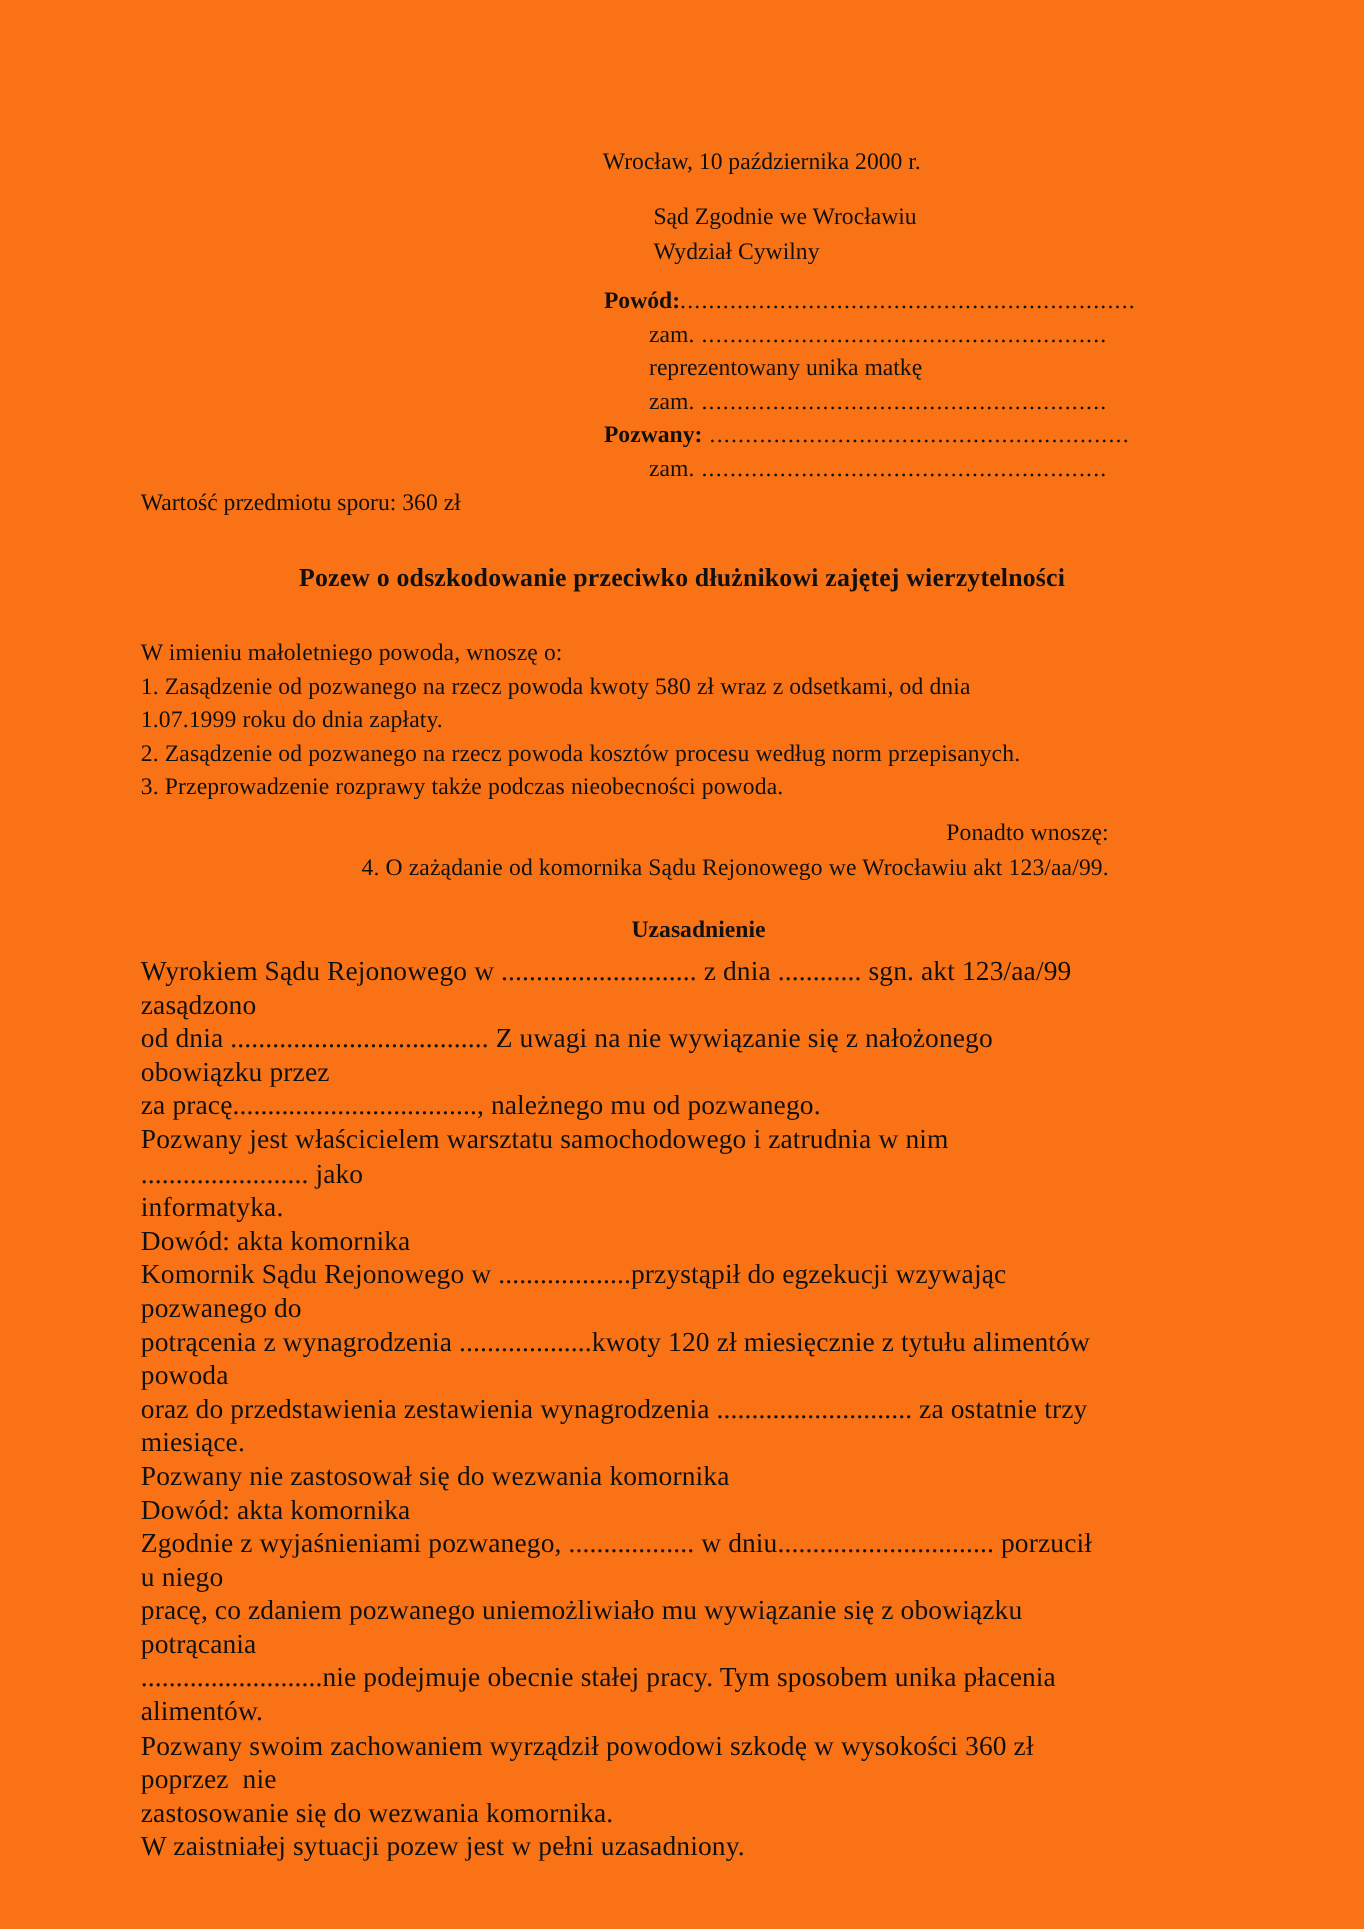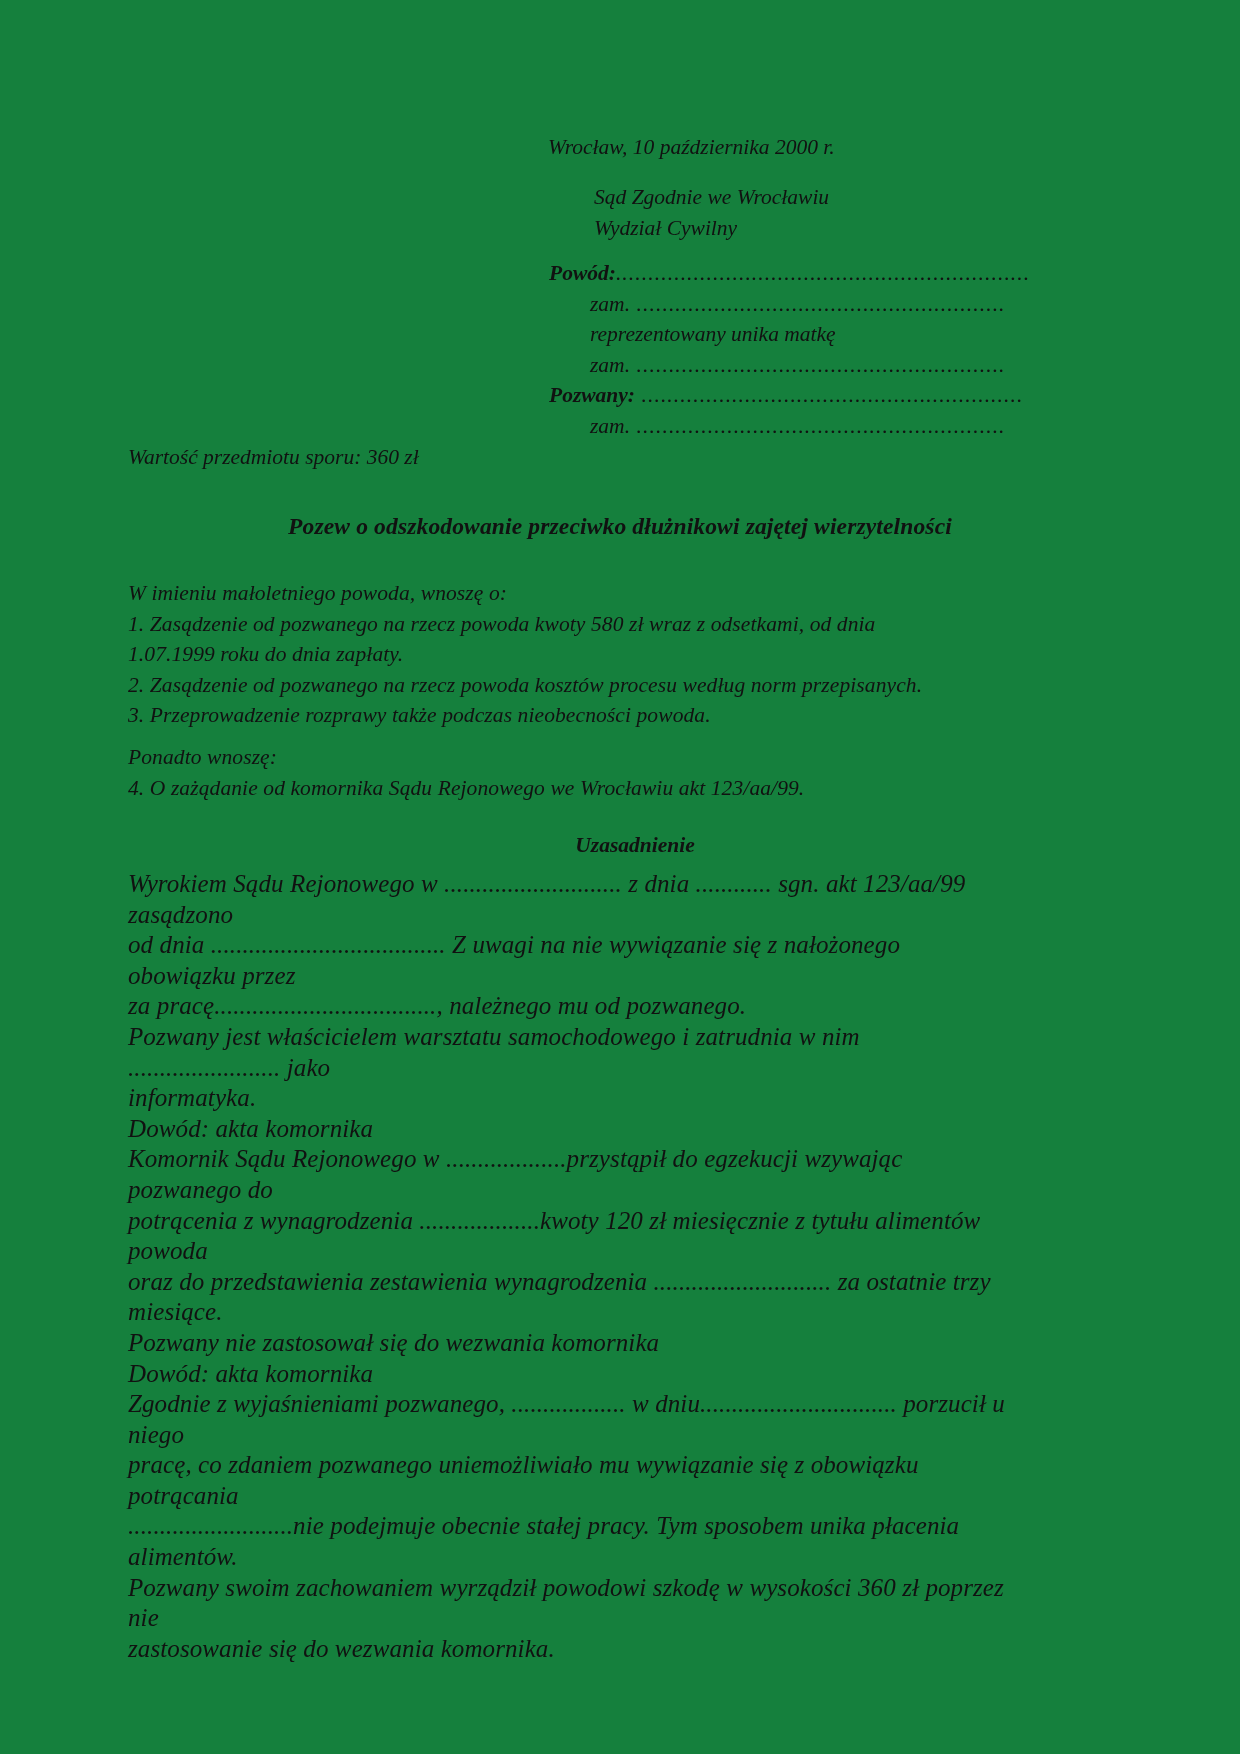--- a/index.html
+++ b/index.html
@@ -12,22 +12,21 @@
     width: 1240px;
     height: 1754px;
     font-family: "Liberation Serif", "DejaVu Serif", serif;
     color: #111111;
     position: relative;
     overflow: hidden;
   }
   .page {
     position: absolute;
     inset: 0;
-    background: #15803d;
-    font-style: italic;
+    background: #f97316;
   }
   .line {
     font-size: 21.5px;
     line-height: 31px;
     white-space: pre-wrap;
     letter-spacing: 0.1px;
   }
   
   .date-block {
     position: absolute;
@@ -96,21 +95,21 @@
     width: 880px;
   }
   .demands .line { line-height: 30.5px; }
   
   .further {
     position: absolute;
     left: 128px;
     top: 742px;
     width: 880px;
   }
-  .further .line { line-height: 30.5px; }
+  .further .line { line-height: 30.5px; text-align: right; }
   
   .just-heading {
     position: absolute;
     left: 0;
     right: 0;
     top: 833px;
     text-align: center;
     font-size: 21.5px;
     font-weight: bold;
     padding-left: 30px;
@@ -177,15 +176,16 @@
     <div class="line">Komornik Sądu Rejonowego w ...................przystąpił do egzekucji wzywając pozwanego do</div>
     <div class="line">potrącenia z wynagrodzenia ...................kwoty 120 zł miesięcznie z tytułu alimentów powoda</div>
     <div class="line">oraz do przedstawienia zestawienia wynagrodzenia ............................ za ostatnie trzy miesiące.</div>
     <div class="line">Pozwany nie zastosował się do wezwania komornika</div>
     <div class="line">Dowód: akta komornika</div>
     <div class="line">Zgodnie z wyjaśnieniami pozwanego, .................. w dniu............................... porzucił u niego</div>
     <div class="line">pracę, co zdaniem pozwanego uniemożliwiało mu wywiązanie się z obowiązku potrącania</div>
     <div class="line">..........................nie podejmuje obecnie stałej pracy. Tym sposobem unika płacenia alimentów.</div>
     <div class="line">Pozwany swoim zachowaniem wyrządził powodowi szkodę w wysokości 360 zł poprzez  nie</div>
     <div class="line">zastosowanie się do wezwania komornika.</div>
+    <div class="line">W zaistniałej sytuacji pozew jest w pełni uzasadniony.</div>
   </div>
 
 </div>
 
 </body></html>

